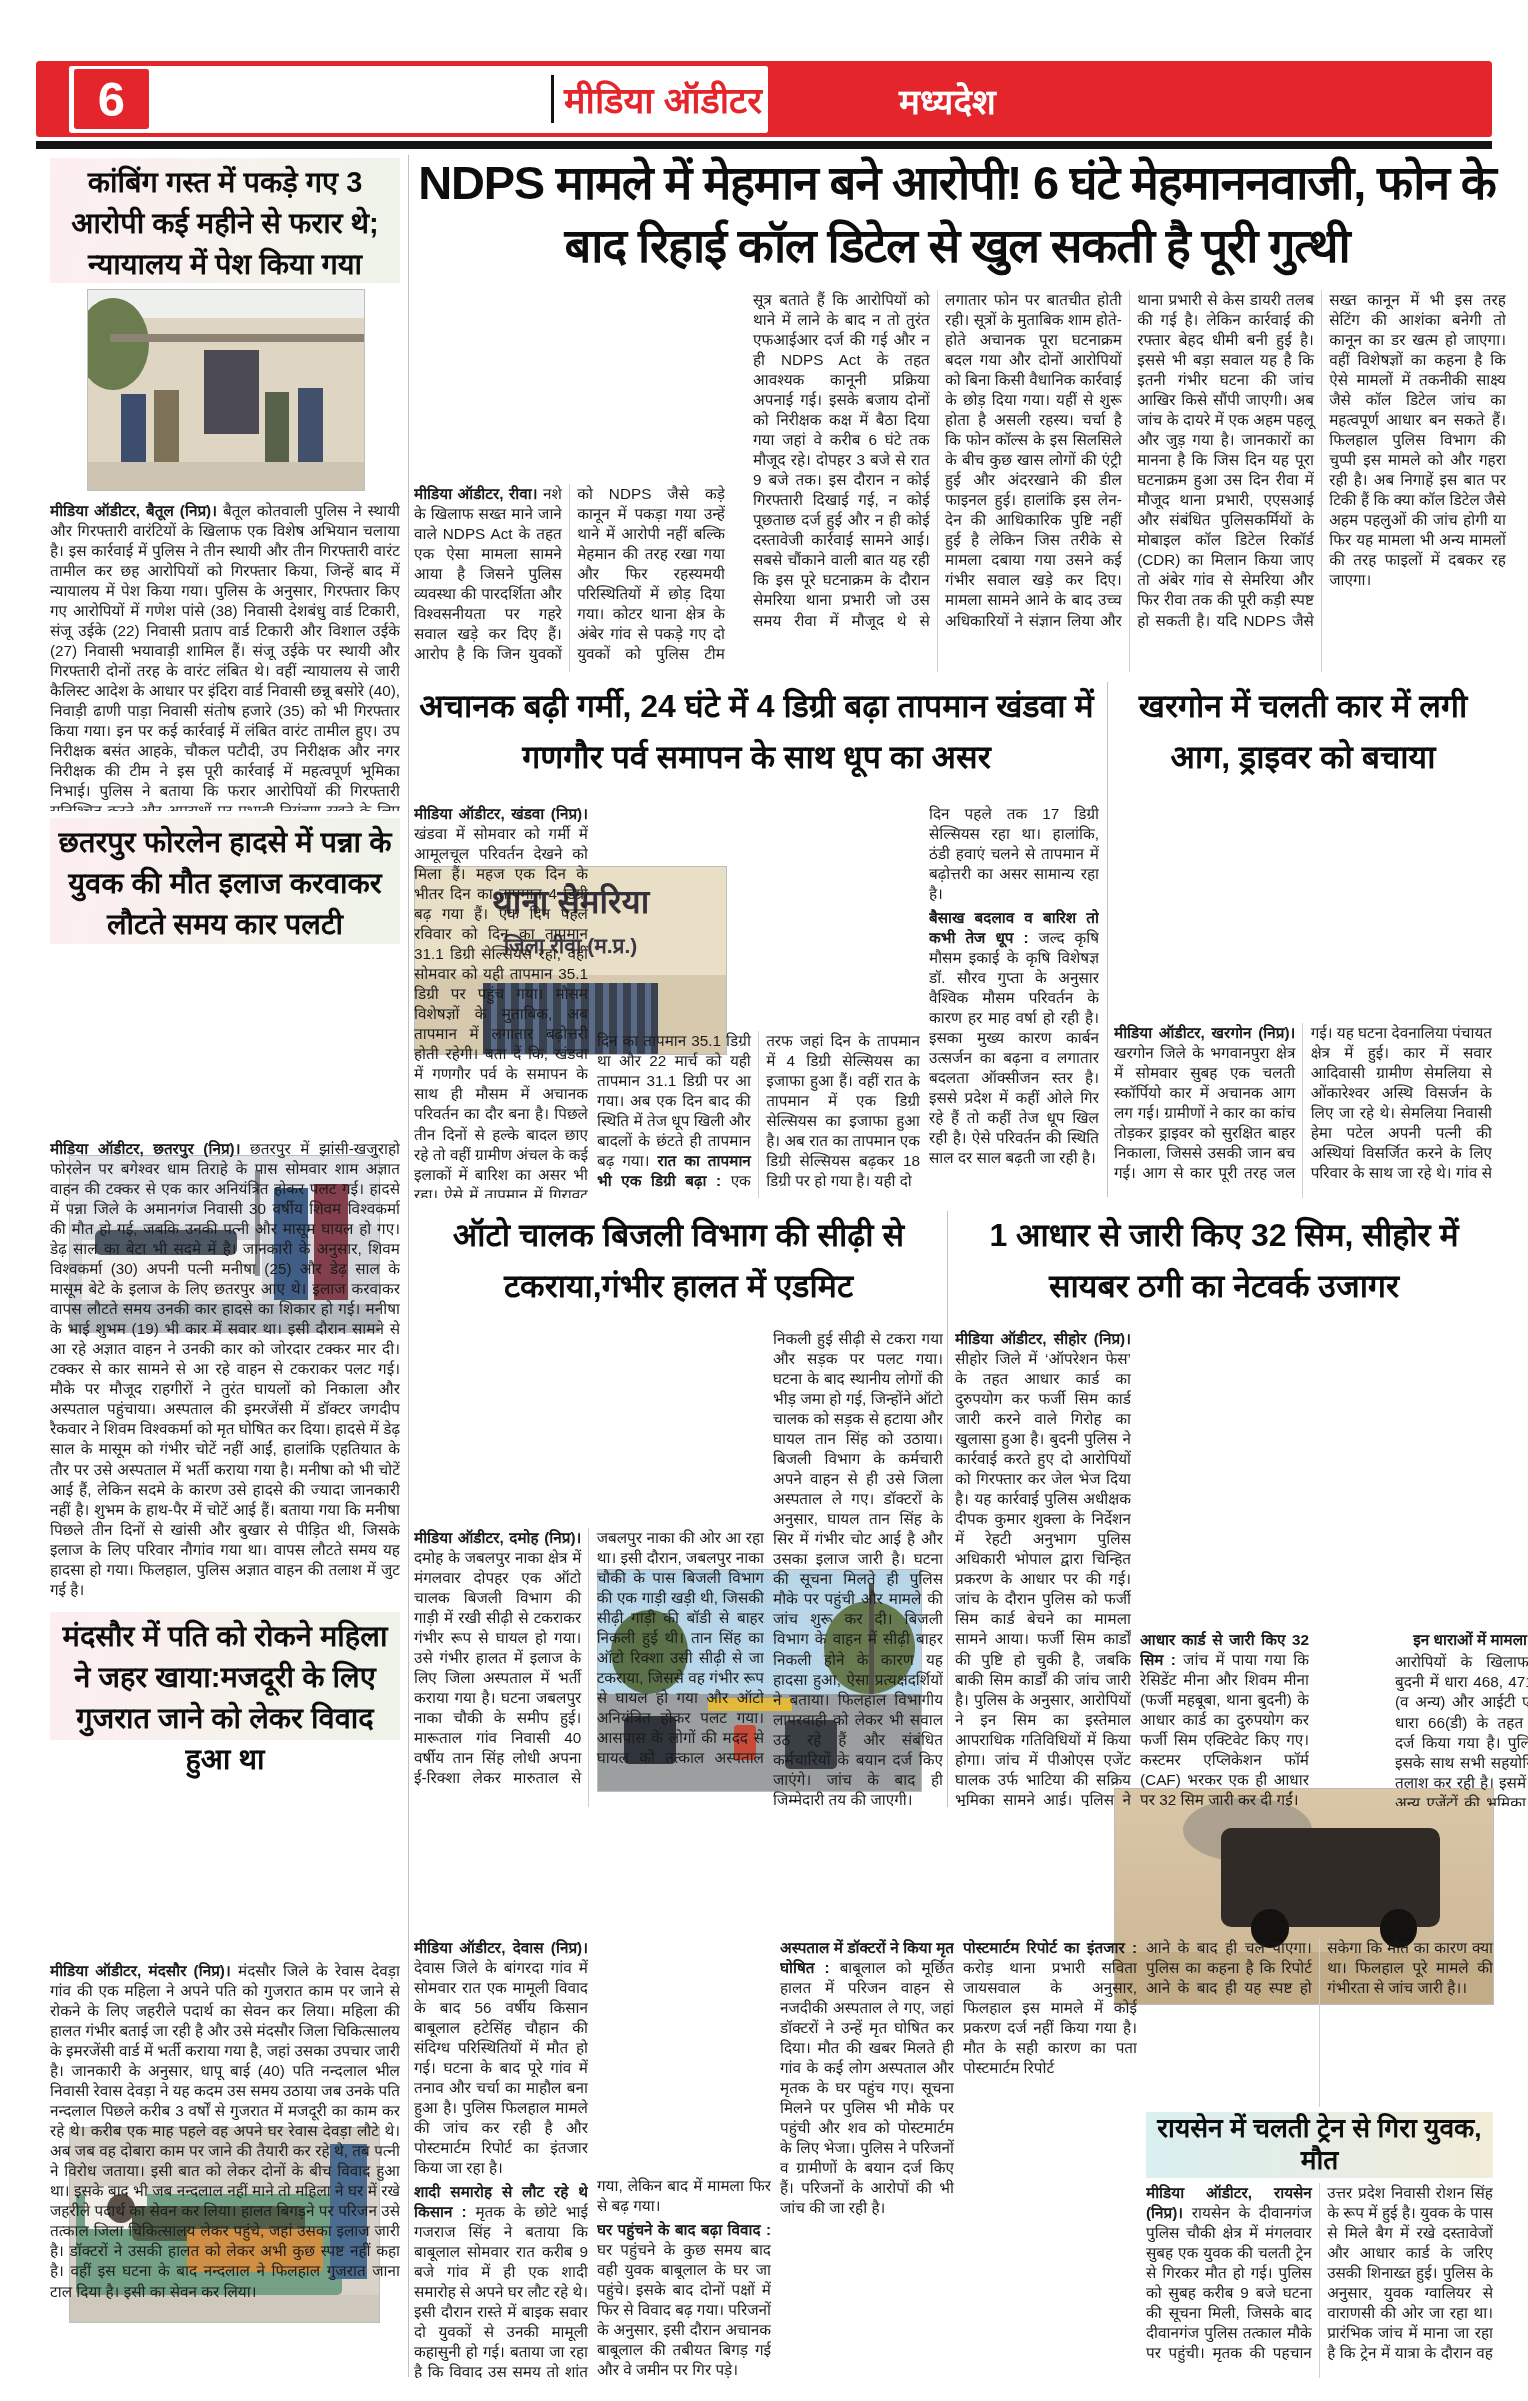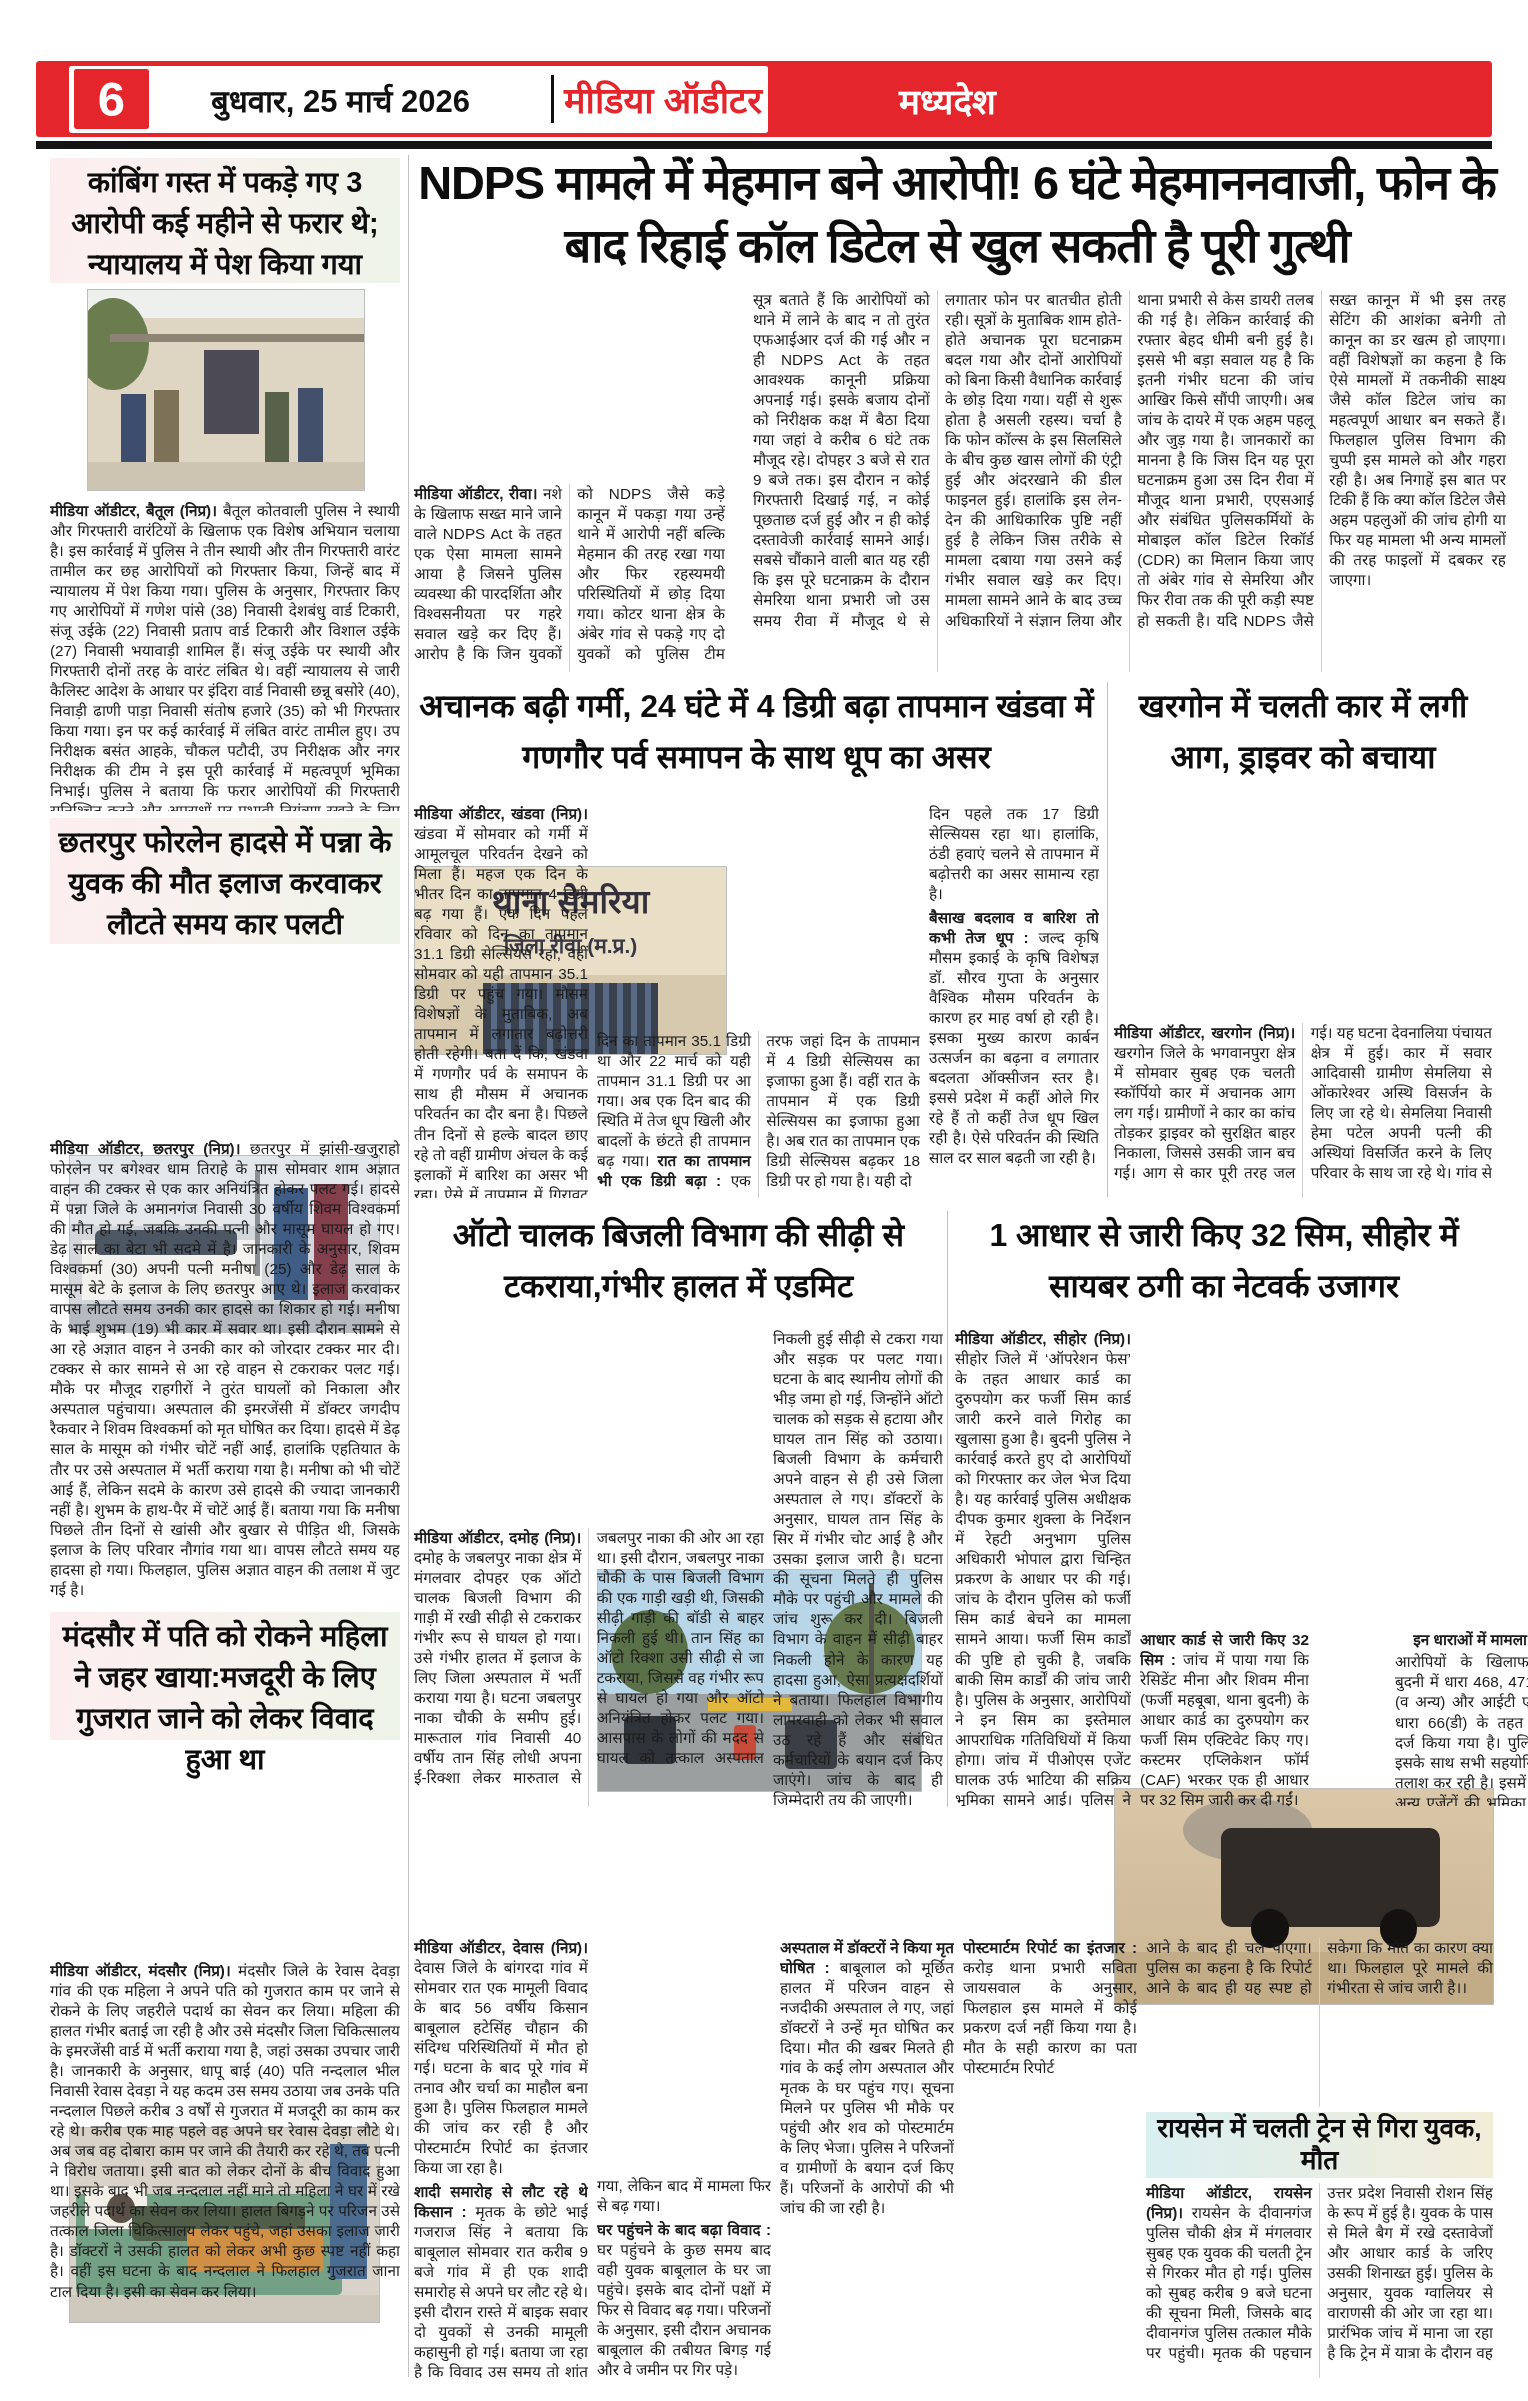--- a/index.html
+++ b/index.html
@@ -36,21 +36,20 @@
   .ph-el{position:absolute;}
 </style>
 </head>
 <body>
 
 <div id="page">
 
   <div class="abs band" style="left:36px;top:61px;width:1456px;height:76px;"></div>
   <div class="abs inset" style="left:69px;top:66px;width:699px;height:67px;"></div>
   <div class="abs pagenum" style="left:74px;top:69px;width:75px;height:60px;">6</div>
-  <div class="abs date" style="left:170px;top:73px;width:341px;height:53px;">बुधवार, 25 मार्च 2026</div>
   <div class="abs vdiv" style="left:551px;top:75px;width:2.9px;height:48px;"></div>
   <div class="abs masthead" style="left:563px;top:69px;width:200px;height:60px;">मीडिया ऑडीटर</div>
   <div class="abs edition" style="left:899px;top:71px;width:176px;height:58px;">मध्यदेश</div>
   <div class="abs blackrule" style="left:36px;top:141px;width:1456px;height:7.6px;"></div>
 
   <div class="abs vrule" style="left:408px;top:155px;height:2222px;"></div>
   <div class="abs vrule" style="left:1107px;top:682px;height:515px;"></div>
   <div class="abs vrule" style="left:947px;top:1211px;height:596px;"></div>
 
   <div class="abs hl hl-side" style="left:50px;top:158px;width:350px;height:125px;padding:3.5px 2.4px;box-sizing:border-box;">कांबिंग गस्त में पकड़े गए 3 आरोपी कई महीने से फरार थे; न्यायालय में पेश किया गया</div>

